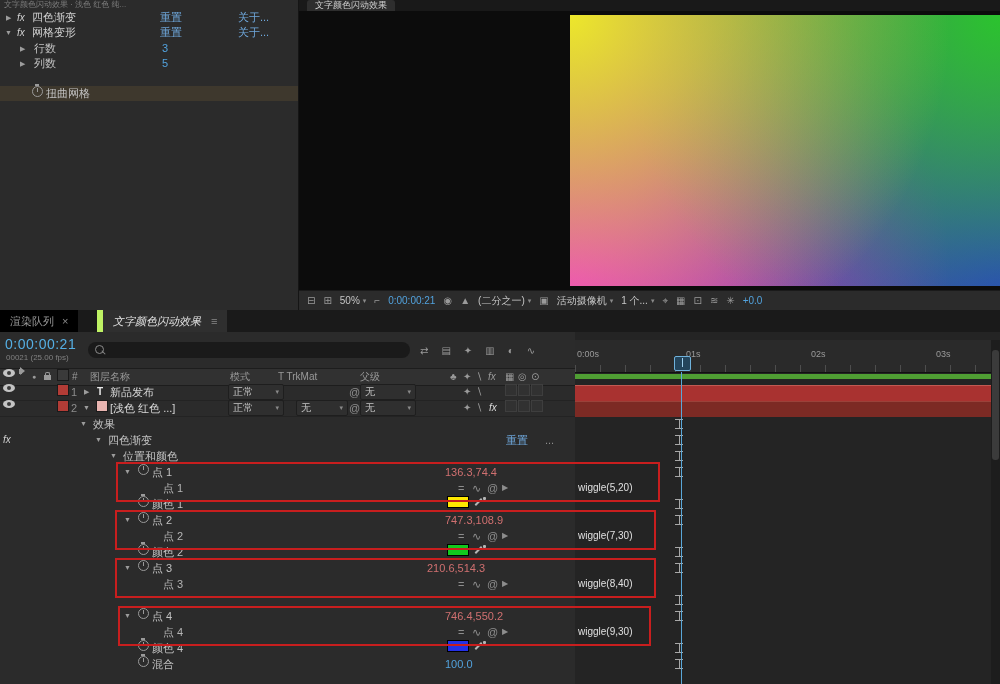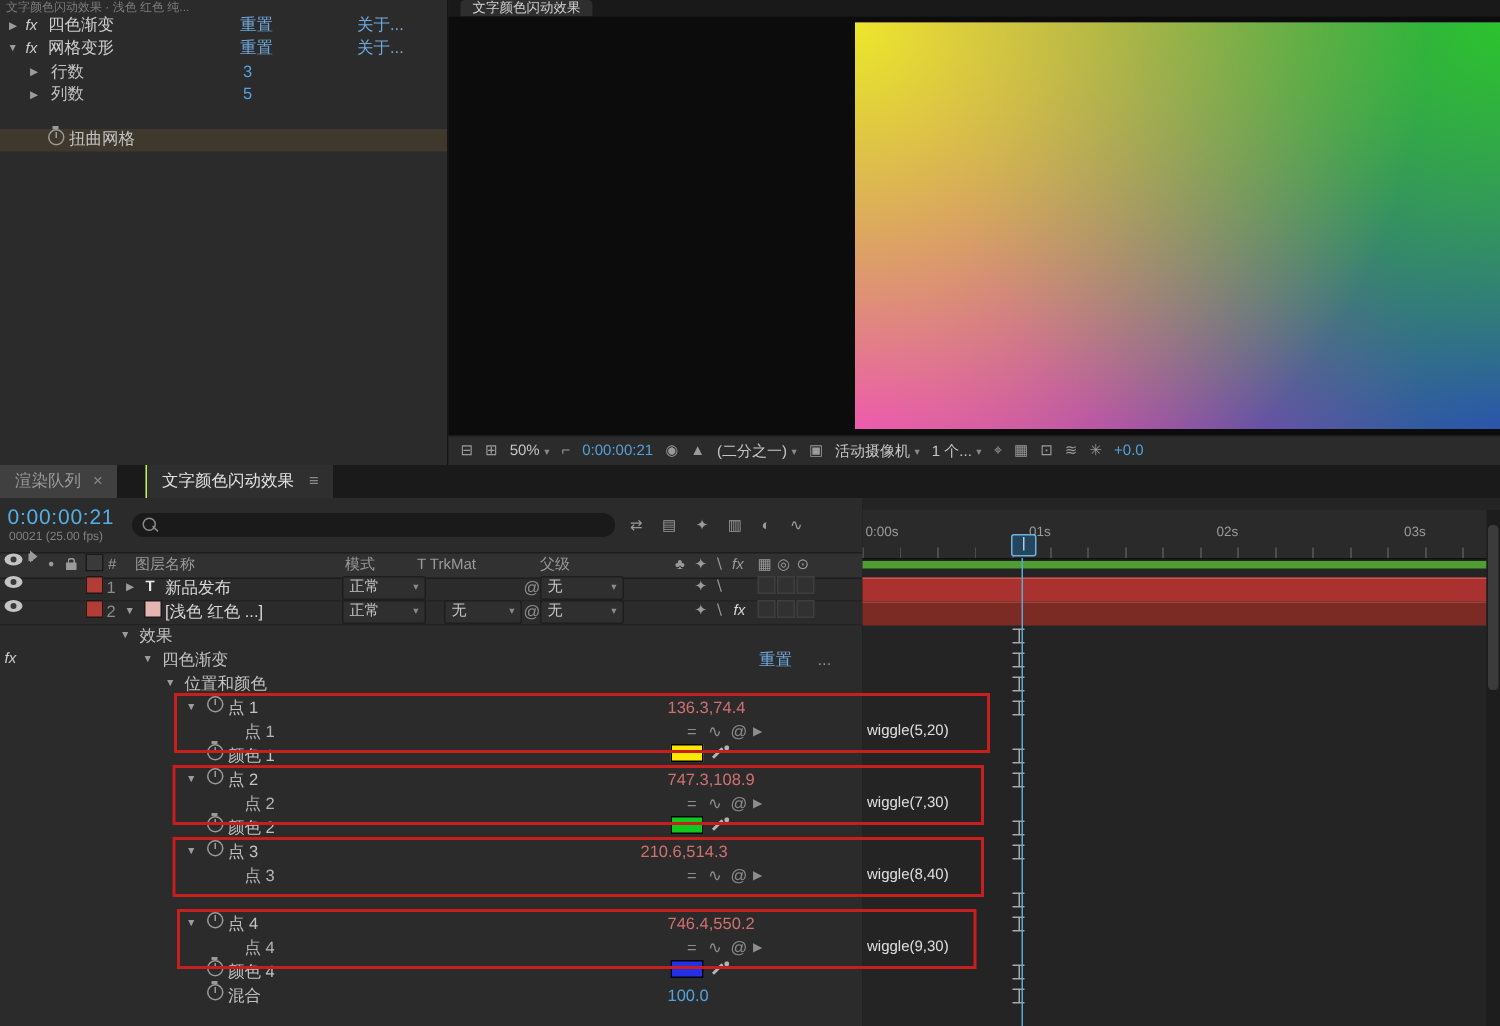--- a/index.html
+++ b/index.html
@@ -63,22 +63,22 @@
   .ic{color:#9a9a9a;font-size:10px;}
   .g-mon::after{content:"⊟";} .g-grid2::after{content:"⊞";} .g-pix::after{content:"⌐";}
   .g-snap::after{content:"◉";} .g-chan::after{content:"▲";} .g-roi::after{content:"▣";}
   .g-guides::after{content:"⌖";} .g-gridv::after{content:"▦";} .g-mask::after{content:"⊡";} .g-wave::after{content:"≋";}
   .g-exp::after{content:"✳";}
 
   
   #tlp{position:absolute;left:0;top:310px;width:1000px;height:374px;background:#2b2b2b;}
   #tl-tabs{position:absolute;left:0;top:0;width:1000px;height:22px;background:#1a1a1a;}
   .tab{position:absolute;top:0;height:22px;line-height:22px;padding:0 10px;font-size:11px;}
-  .tab.inactive{left:0;background:#404040;color:#9a9a9a;}
-  .tab.active{left:97px;background:#2f2f2f;color:#e2e2e2;border-left:1px solid #bef264;}
+  .tab.inactive{left:0;background:#000000;color:#9a9a9a;}
+  .tab.active{left:97px;background:#2f2f2f;color:#e2e2e2;border-left:6px solid #bef264;font-style:italic;}
   .tclose{margin-left:8px;color:#8a8a8a;}
   .tmenu{margin-left:10px;color:#8a8a8a;}
 
   #tl-left{position:absolute;left:0;top:22px;width:575px;height:352px;background:#2b2b2b;border-right:1px solid #151515;}
   #tl-timecode{position:absolute;left:5px;top:4px;font-size:14px;letter-spacing:.5px;color:#55AFE4;}
   #tl-frameinfo{position:absolute;left:6px;top:21px;font-size:8px;color:#808080;}
   #tl-search{position:absolute;left:88px;top:10px;width:322px;height:16px;background:#1a1a1a;border-radius:8px;}
   #tl-search .mag{position:absolute;left:7px;top:3px;}
   #tl-search input{position:absolute;left:22px;top:1px;width:290px;height:13px;background:transparent;border:none;outline:none;
                    color:#cccccc;font-size:10px;font-family:inherit;}

